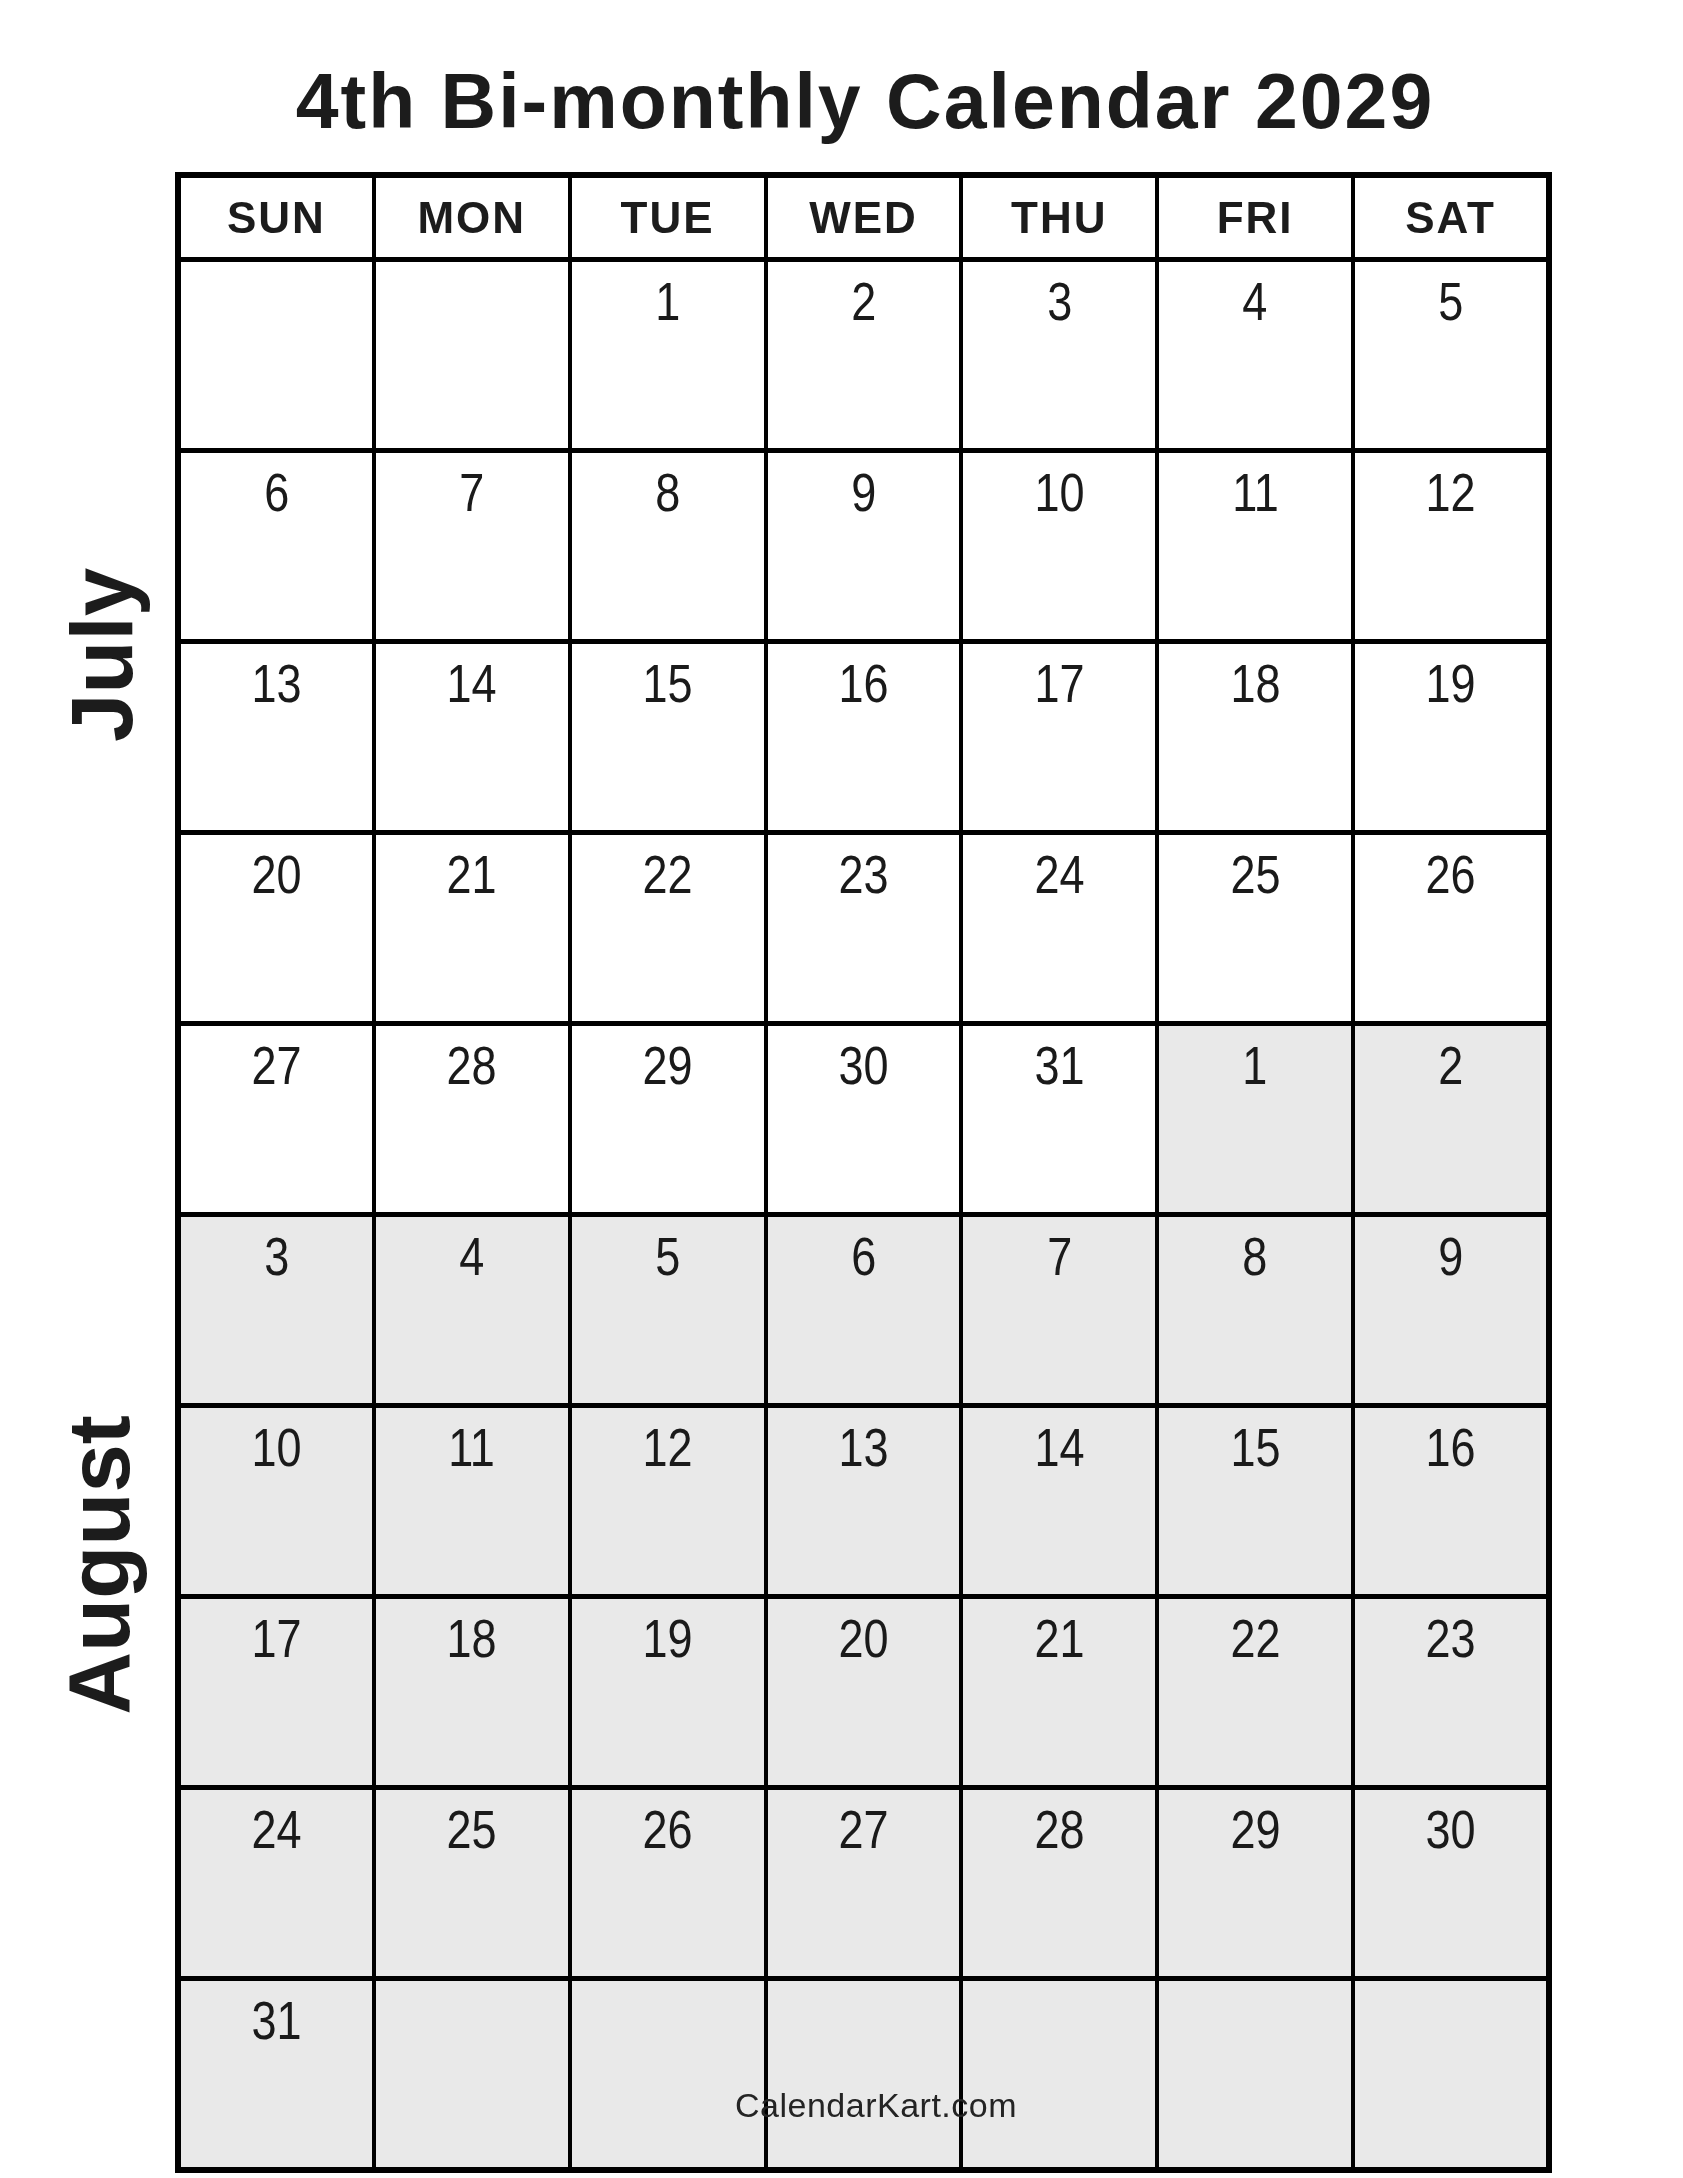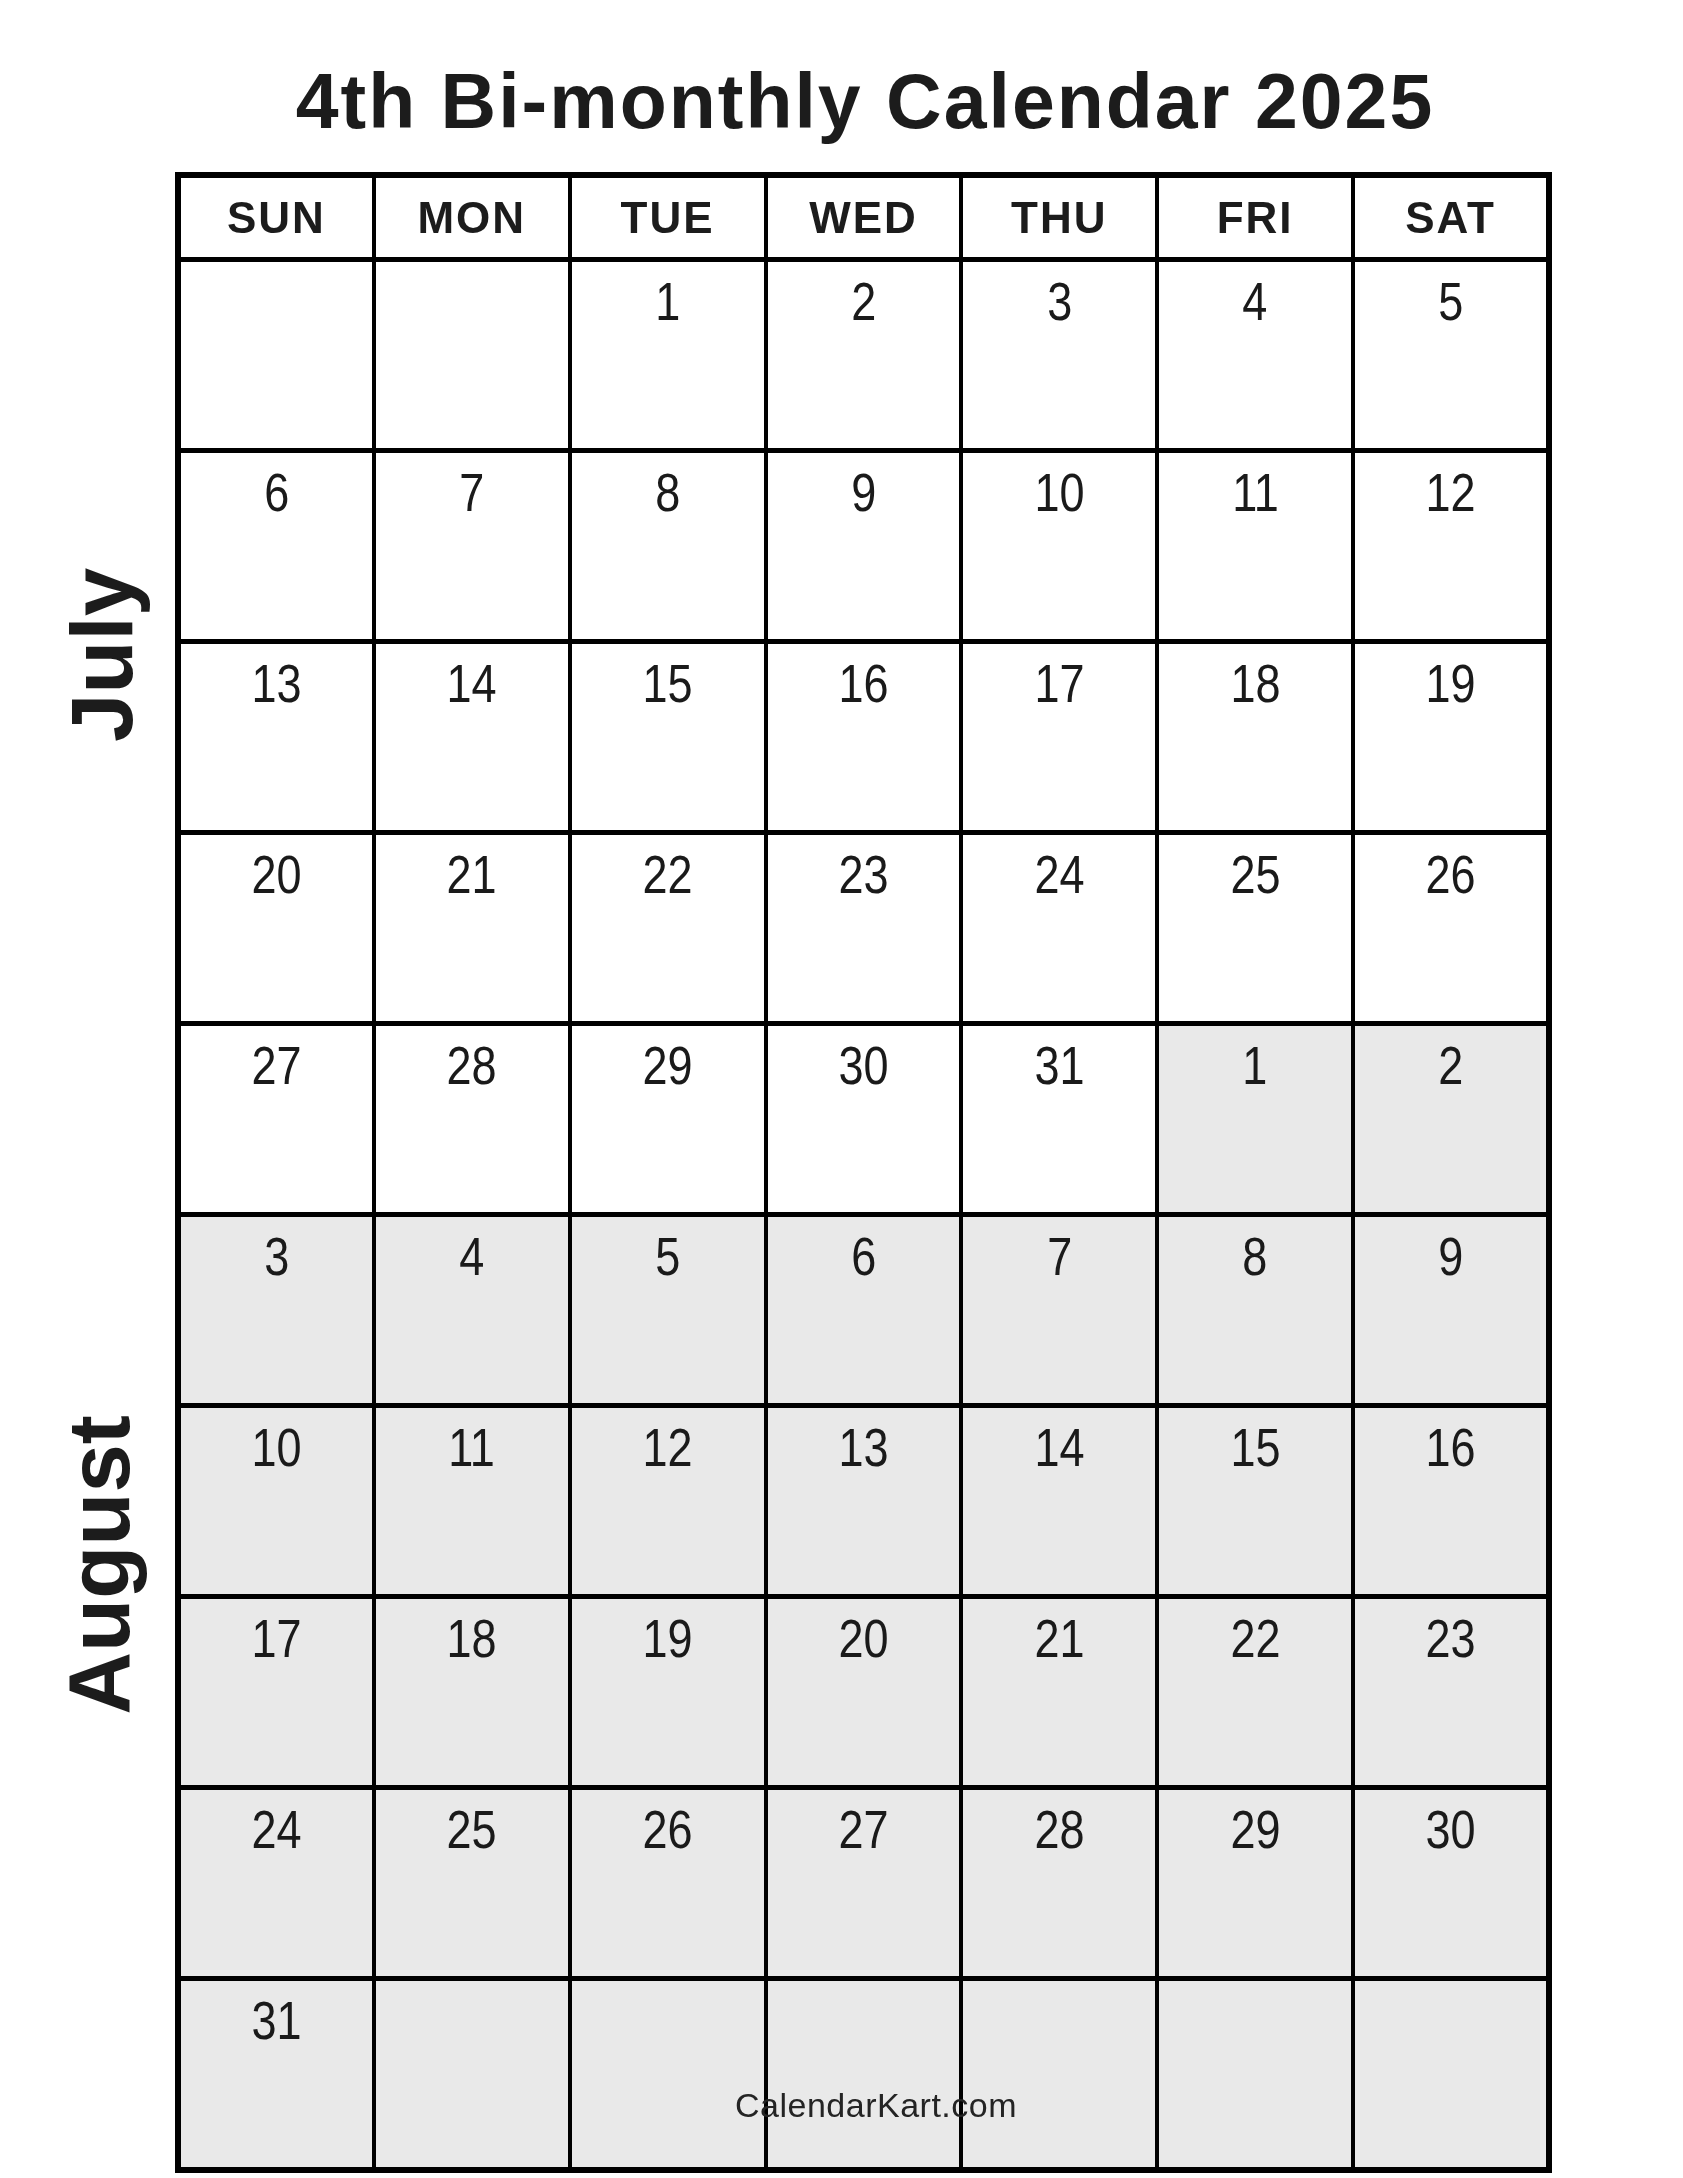--- a/index.html
+++ b/index.html
@@ -96,21 +96,21 @@
     letter-spacing: 0.5px;
     color: #242424;
     white-space: nowrap;
   }
 </style>
 </head>
 <body>
 
 <div class="page">
 
-  <h1 class="title">4th Bi-monthly Calendar 2025</h1>
+  <h1 class="title">4th Bi-monthly Calendar 2029</h1>
 
   <div class="month-label july">July</div>
 
   <div class="month-label august">August</div>
 
   <div class="cal-wrap">
     <table class="cal">
       <thead>
         <tr>
           <th>SUN</th>

